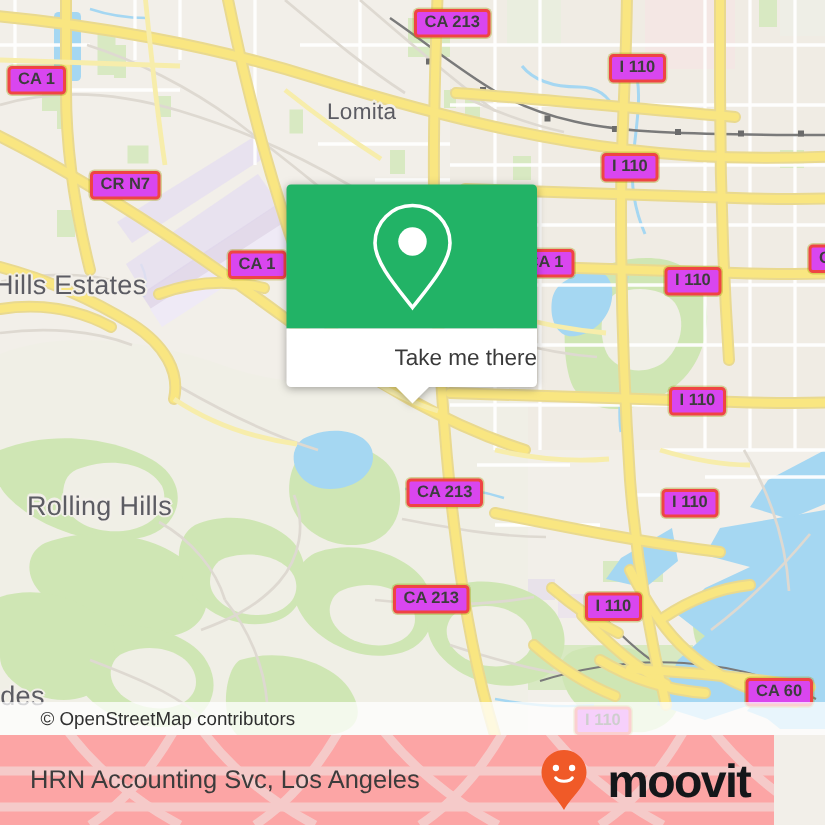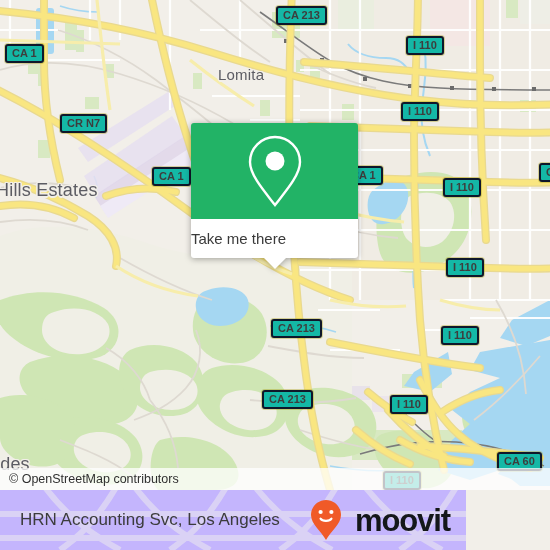--- a/index.html
+++ b/index.html
@@ -50,22 +50,22 @@
       -1.5px 0 #f2efe9, 1.5px 0 #f2efe9,
       0 -1.5px #f2efe9, 0 1.5px #f2efe9,
       -1px -1px #f2efe9, 1px -1px #f2efe9,
       -1px 1px #f2efe9, 1px 1px #f2efe9;
     pointer-events: none;
   }
 
   
   .shield {
     position: absolute;
-    background: #14b8a6;
-    border: 2px solid #0f172a;
+    background: #d946ef;
+    border: 2px solid #ef4444;
     border-radius: 3px;
     color: #3d3d3d;
     font-family: "Liberation Sans", sans-serif;
     font-size: 11px;
     font-weight: bold;
     line-height: 15px;
     height: 15px;
     padding: 0 5px;
     text-align: center;
     white-space: nowrap;
@@ -76,21 +76,21 @@
   #attribution {
     position: absolute;
     left: 0;
     bottom: 0;
     width: 550px;
     height: 22px;
     background: rgba(255,255,255,.75);
     color: #2f2f2f;
     font-size: 12.5px;
     line-height: 22px;
-    padding-left: 9px;
+    padding-left: 27px;
     box-sizing: border-box;
     font-family: "Liberation Sans", sans-serif;
   }
 
   
   #popup {
     position: absolute;
     left: 191px;
     top: 123px;
     width: 167px;
@@ -102,21 +102,21 @@
     display: flex;
     align-items: center;
     justify-content: center;
   }
   #popup-body {
     background: #ffffff;
     height: 39px;
     border-radius: 0 0 3px 3px;
     display: flex;
     align-items: center;
-    justify-content: flex-start;
+    justify-content: flex-end;
     position: relative;
   }
   #popup-label {
     color: #3a3a3a;
     font-size: 15px;
     font-family: "Liberation Sans", sans-serif;
   }
   #popup-tail {
     position: absolute;
     left: 50%;
@@ -126,23 +126,23 @@
     border-left: 12px solid transparent;
     border-right: 12px solid transparent;
     border-top: 12px solid #ffffff;
   }
 
   
   #footer {
     position: absolute;
     left: 0;
     top: 490px;
-    width: 466px;
+    width: 516px;
     height: 60px;
-    background: #c4b5fd;
+    background: #fca5a5;
     overflow: hidden;
   }
   #footer-watermark {
     position: absolute;
     left: 0; top: 0;
     width: 550px; height: 60px;
     opacity: .5;
   }
   #footer-title {
     position: absolute;
@@ -434,20 +434,21 @@
           <path d="M330,300 C356,306 382,308 406,306"></path>
           <path d="M340,210 C360,216 382,220 404,222"></path>
           <path d="M440,300 C460,306 480,310 500,310"></path>
         </g>
 
       </g>
     </svg>
 
     <div class="place-label" style="left:218px; top:66px; font-size:15px;">Lomita</div>
     <div class="place-label" style="left:-4px; top:180px; font-size:18px;">Hills Estates</div>
+    <div class="place-label" style="left:18px; top:327px; font-size:18px;">Rolling Hills</div>
     <div class="place-label" style="left:-6px; top:454px; font-size:18px;">rdes</div>
 
     <div class="shield" style="left:276px; top:6px;">CA 213</div>
     <div class="shield" style="left:406px; top:36px;">I 110</div>
     <div class="shield" style="left:5px;   top:44px;">CA 1</div>
     <div class="shield" style="left:401px; top:102px;">I 110</div>
     <div class="shield" style="left:36px;  top:114px;margin-left:24px;">CR N7</div>
     <div class="shield" style="left:152px; top:167px;">CA 1</div>
     <div class="shield" style="left:443px; top:178px;">I 110</div>
     <div class="shield" style="left:539px; top:163px;">C</div>

